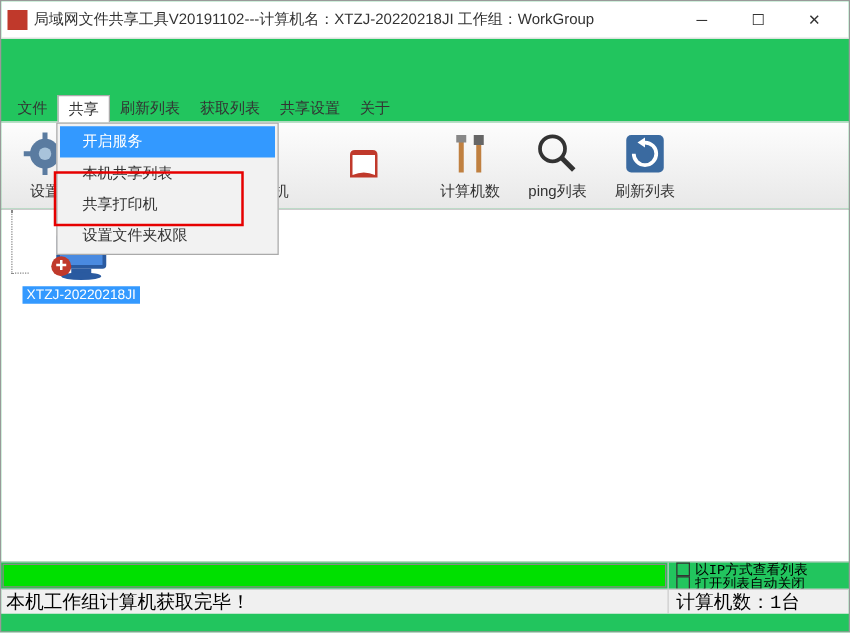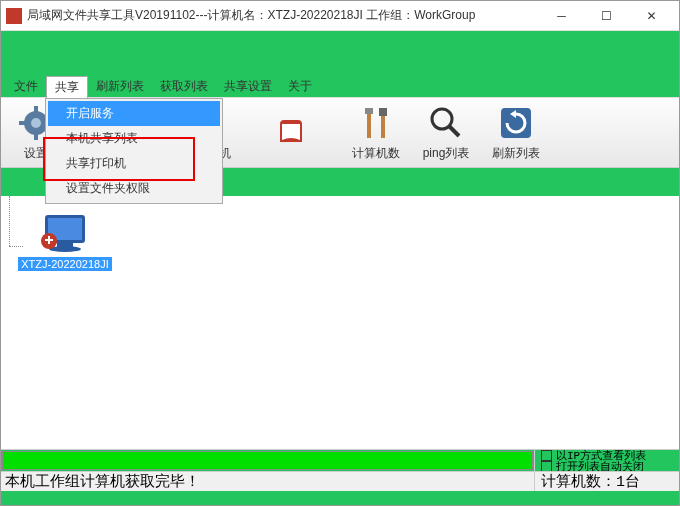--- a/index.html
+++ b/index.html
@@ -14,21 +14,21 @@
 .menu-item { padding: 2px 8px; color: #333; }
 .menu-item.open { background: #fff; border: 1px solid #aaa; border-bottom: none; }
 .dropdown { position: absolute; top: 22px; left: 44px; background: #f2f2f2; border: 1px solid #aaa; width: 178px; z-index: 100; padding: 2px; }
 .dropdown-item { padding: 4px 18px; color: #333; }
 .dropdown-item.highlight { background: #3399ff; color: #fff; }
 .red-box { position: absolute; border: 2px solid #e60000; pointer-events: none; }
 .toolbar { height: 70px; background: linear-gradient(#fdfdfd, #e8e8e8); display: flex; border-bottom: 1px solid #ccc; }
 .tool-btn { width: 70px; display: flex; flex-direction: column; align-items: center; justify-content: center; gap: 3px; padding: 5px 2px; }
 .tool-icon { width: 38px; height: 38px; display: flex; align-items: center; justify-content: center; }
 .tool-label { font-size: 12px; color: #333; white-space: nowrap; }
-.content { flex: 1; background: #fff; position: relative; margin-top: 28px; }
+.content { flex: 1; background: #fff; position: relative; }
 .tree-line { position: absolute; left: 8px; top: 0; width: 1px; height: 50px; border-left: 1px dotted #888; }
 .tree-hline { position: absolute; left: 8px; top: 50px; width: 14px; height: 1px; border-top: 1px dotted #888; }
 .computer-item { position: absolute; left: 15px; top: 15px; display: flex; flex-direction: column; align-items: center; width: 98px; }
 .comp-icon { width: 52px; height: 42px; }
 .comp-label { margin-top: 4px; background: #3399ff; color: #fff; font-size: 11px; padding: 1px 3px; }
 .bottom-bar { height: 22px; display: flex; align-items: stretch; border-top: 1px solid #ccc; }
 .progress { flex: 1; background: #00e000; border: 1px solid #888; margin: 1px; }
 .checks { width: 145px; display: flex; flex-direction: column; justify-content: center; padding-left: 6px; border-left: 1px solid #ccc; font-size: 11px; }
 .check-row { display: flex; align-items: center; gap: 4px; height: 11px; }
 .statusbar { height: 20px; display: flex; align-items: center; border-top: 1px solid #ccc; background: #f0f0f0; font-size: 15px; }

